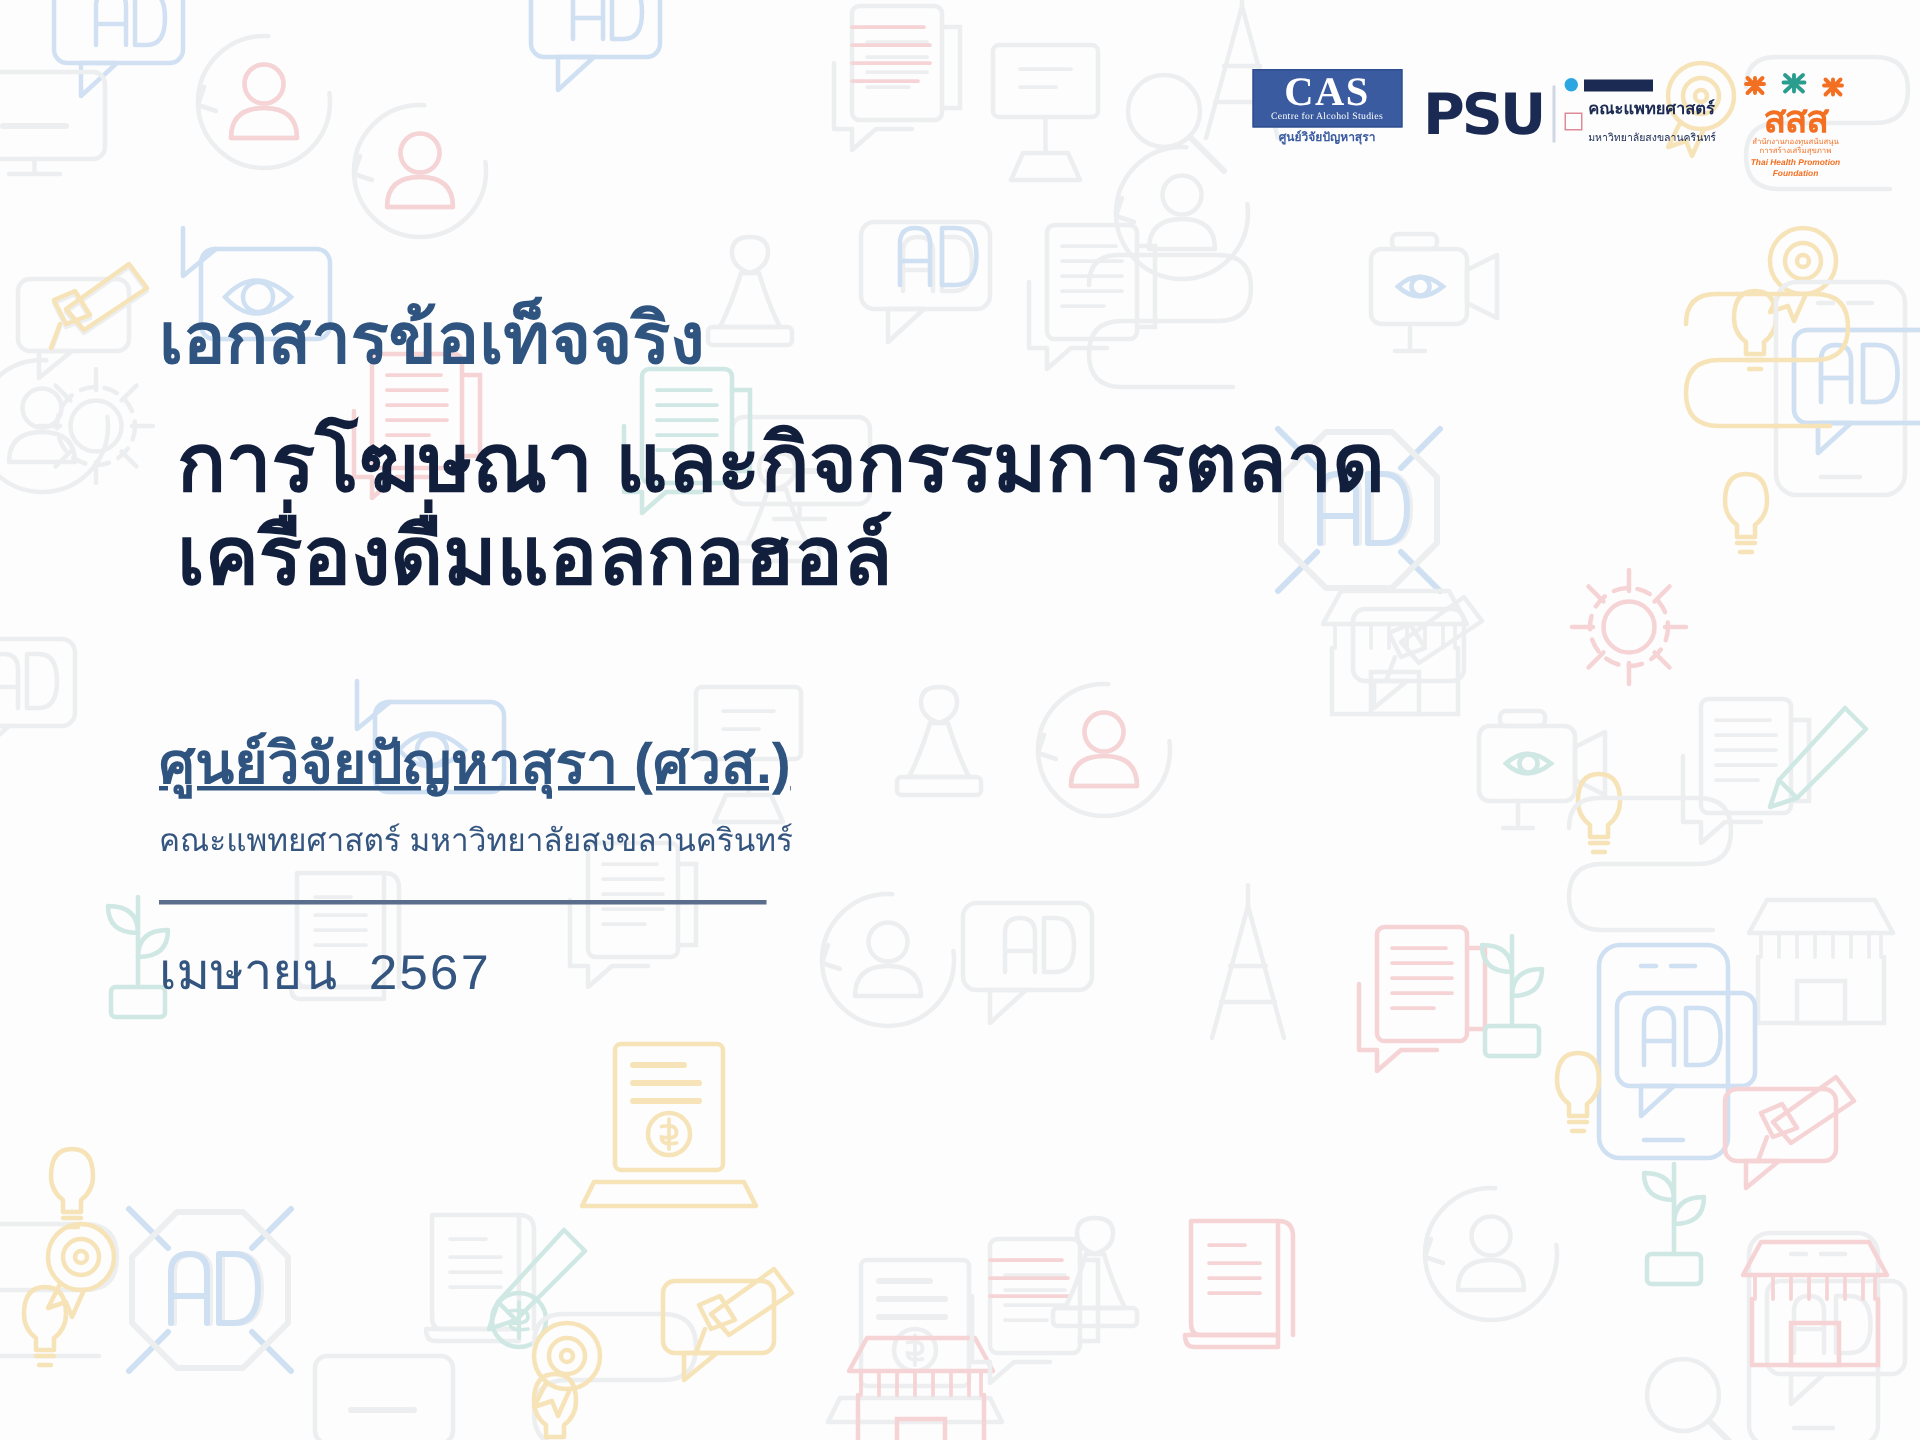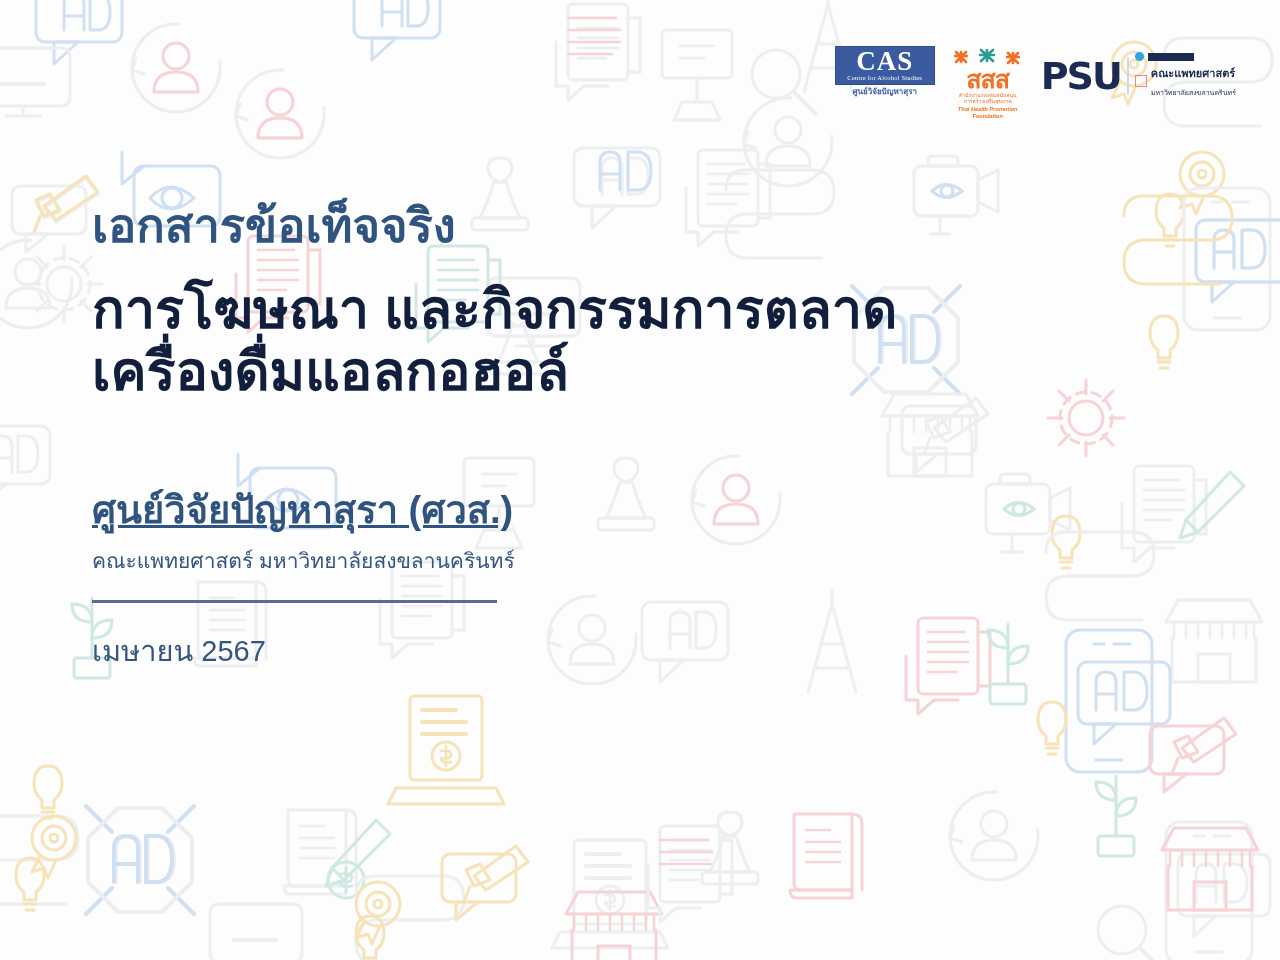--- a/index.html
+++ b/index.html
@@ -61,47 +61,48 @@
   .sss .stars{height:20px;position:relative;}
   .sss .stars svg{position:absolute;left:0;top:0;}
   .sss .sss-word{
     color:#f36f21;font-size:25px;font-weight:700;line-height:24px;
     letter-spacing:-1px;font-family:"DejaVu Sans",sans-serif;
   }
   .sss .sss-sub{color:#f36f21;font-size:5.2px;line-height:6.4px;}
   .sss .sss-sub2{color:#f36f21;font-size:5.6px;line-height:7px;font-weight:700;font-style:italic;margin-top:1px;}
 
   
-  .content{position:absolute;left:92px;top:196px;z-index:4;width:1080px;}
+  .content{position:absolute;left:106px;top:196px;z-index:4;width:1080px;}
 
   .kicker{
     color:#2f5480;font-size:47px;font-weight:700;line-height:60px;
     letter-spacing:0px;margin:0 0 22px 0;
   }
   .headline{
     color:#111f3d;font-size:54px;font-weight:700;line-height:62px;
-    margin:0;letter-spacing:0px;
+    margin:12px;letter-spacing:0px;
   }
   .headline .l2{display:block;}
 
   .org{
     color:#2f5480;font-size:38px;font-weight:700;line-height:48px;
     margin:84px 0 0 0;
     text-decoration:underline;
   }
   .faculty{
     color:#33557f;font-size:21px;font-weight:400;line-height:42px;
     margin:6px 0 0 0;
   }
   .rule{
     width:405px;height:3px;background:#5b6d8c;margin:18px 0 0 0;border:0;
   }
   .date{
-    color:#33557f;font-size:29px;font-weight:400;line-height:40px;
+    color:#33557f;font-size:34px;font-weight:400;line-height:40px;
     margin:28px 0 0 0;
+    font-family:Liberation Mono, monospace;
   }
 </style>
 </head>
 <body>
 
 <div id="page">
 
   <div id="bg-pattern">
     <svg width="1280" height="960" viewBox="0 0 1280 960" xmlns="http://www.w3.org/2000/svg">
       <defs>
@@ -579,61 +580,61 @@
   </div>
 
   <div class="logo-bar">
 
     <div class="logo cas">
       <div class="cas-box">
         <div class="cas-word">CAS</div>
         <div class="cas-sub">Centre for Alcohol Studies</div>
       </div>
       <div class="cas-thai">ศูนย์วิจัยปัญหาสุรา</div>
-    </div>
-
-    <div class="logo sss">
-      <div class="stars">
-        <svg width="78" height="20" viewBox="0 0 78 20" xmlns="http://www.w3.org/2000/svg">
-          <g stroke-width="2.6" stroke-linecap="round" fill="none">
-            <g stroke="#f36f21">
-              <path d="M12 14 L12 4 M6 8 L18 8 M7 14 L17 4 M17 14 L7 4"></path>
-            </g>
-            <g stroke="#2a9d8f">
-              <path d="M38 13 L38 2 M31 7 L45 7 M32 13 L44 2 M44 13 L32 2"></path>
-            </g>
-            <g stroke="#f36f21">
-              <path d="M64 15 L64 5 M58 9 L70 9 M59 15 L69 5 M69 15 L59 5"></path>
-            </g>
-          </g>
-        </svg>
-      </div>
-      <div class="sss-word">สสส</div>
-      <div class="sss-sub">สำนักงานกองทุนสนับสนุน</div>
-      <div class="sss-sub">การสร้างเสริมสุขภาพ</div>
-      <div class="sss-sub2">Thai Health Promotion Foundation</div>
     </div>
 
     <div class="logo psu">
       <div class="psu-word">PSU</div>
       <div class="psu-bar"></div>
       <div class="psu-med">
         <div class="med-row">
           <span class="dot"></span>
           <span class="bar"></span>
         </div>
         <div class="med-row">
           <span class="sq"></span>
           <span>
             <span class="th1">คณะแพทยศาสตร์</span><br>
             <span class="th2">มหาวิทยาลัยสงขลานครินทร์</span>
           </span>
         </div>
       </div>
     </div>
+
+    <div class="logo sss">
+      <div class="stars">
+        <svg width="78" height="20" viewBox="0 0 78 20" xmlns="http://www.w3.org/2000/svg">
+          <g stroke-width="2.6" stroke-linecap="round" fill="none">
+            <g stroke="#f36f21">
+              <path d="M12 14 L12 4 M6 8 L18 8 M7 14 L17 4 M17 14 L7 4"></path>
+            </g>
+            <g stroke="#2a9d8f">
+              <path d="M38 13 L38 2 M31 7 L45 7 M32 13 L44 2 M44 13 L32 2"></path>
+            </g>
+            <g stroke="#f36f21">
+              <path d="M64 15 L64 5 M58 9 L70 9 M59 15 L69 5 M69 15 L59 5"></path>
+            </g>
+          </g>
+        </svg>
+      </div>
+      <div class="sss-word">สสส</div>
+      <div class="sss-sub">สำนักงานกองทุนสนับสนุน</div>
+      <div class="sss-sub">การสร้างเสริมสุขภาพ</div>
+      <div class="sss-sub2">Thai Health Promotion Foundation</div>
+    </div>
   </div>
 
   <div class="content">
     <div class="kicker">เอกสารข้อเท็จจริง</div>
 
     <h1 class="headline">
       <span class="l1">การโฆษณา และกิจกรรมการตลาด</span>
       <span class="l2">เครื่องดื่มแอลกอฮอล์</span>
     </h1>
 

